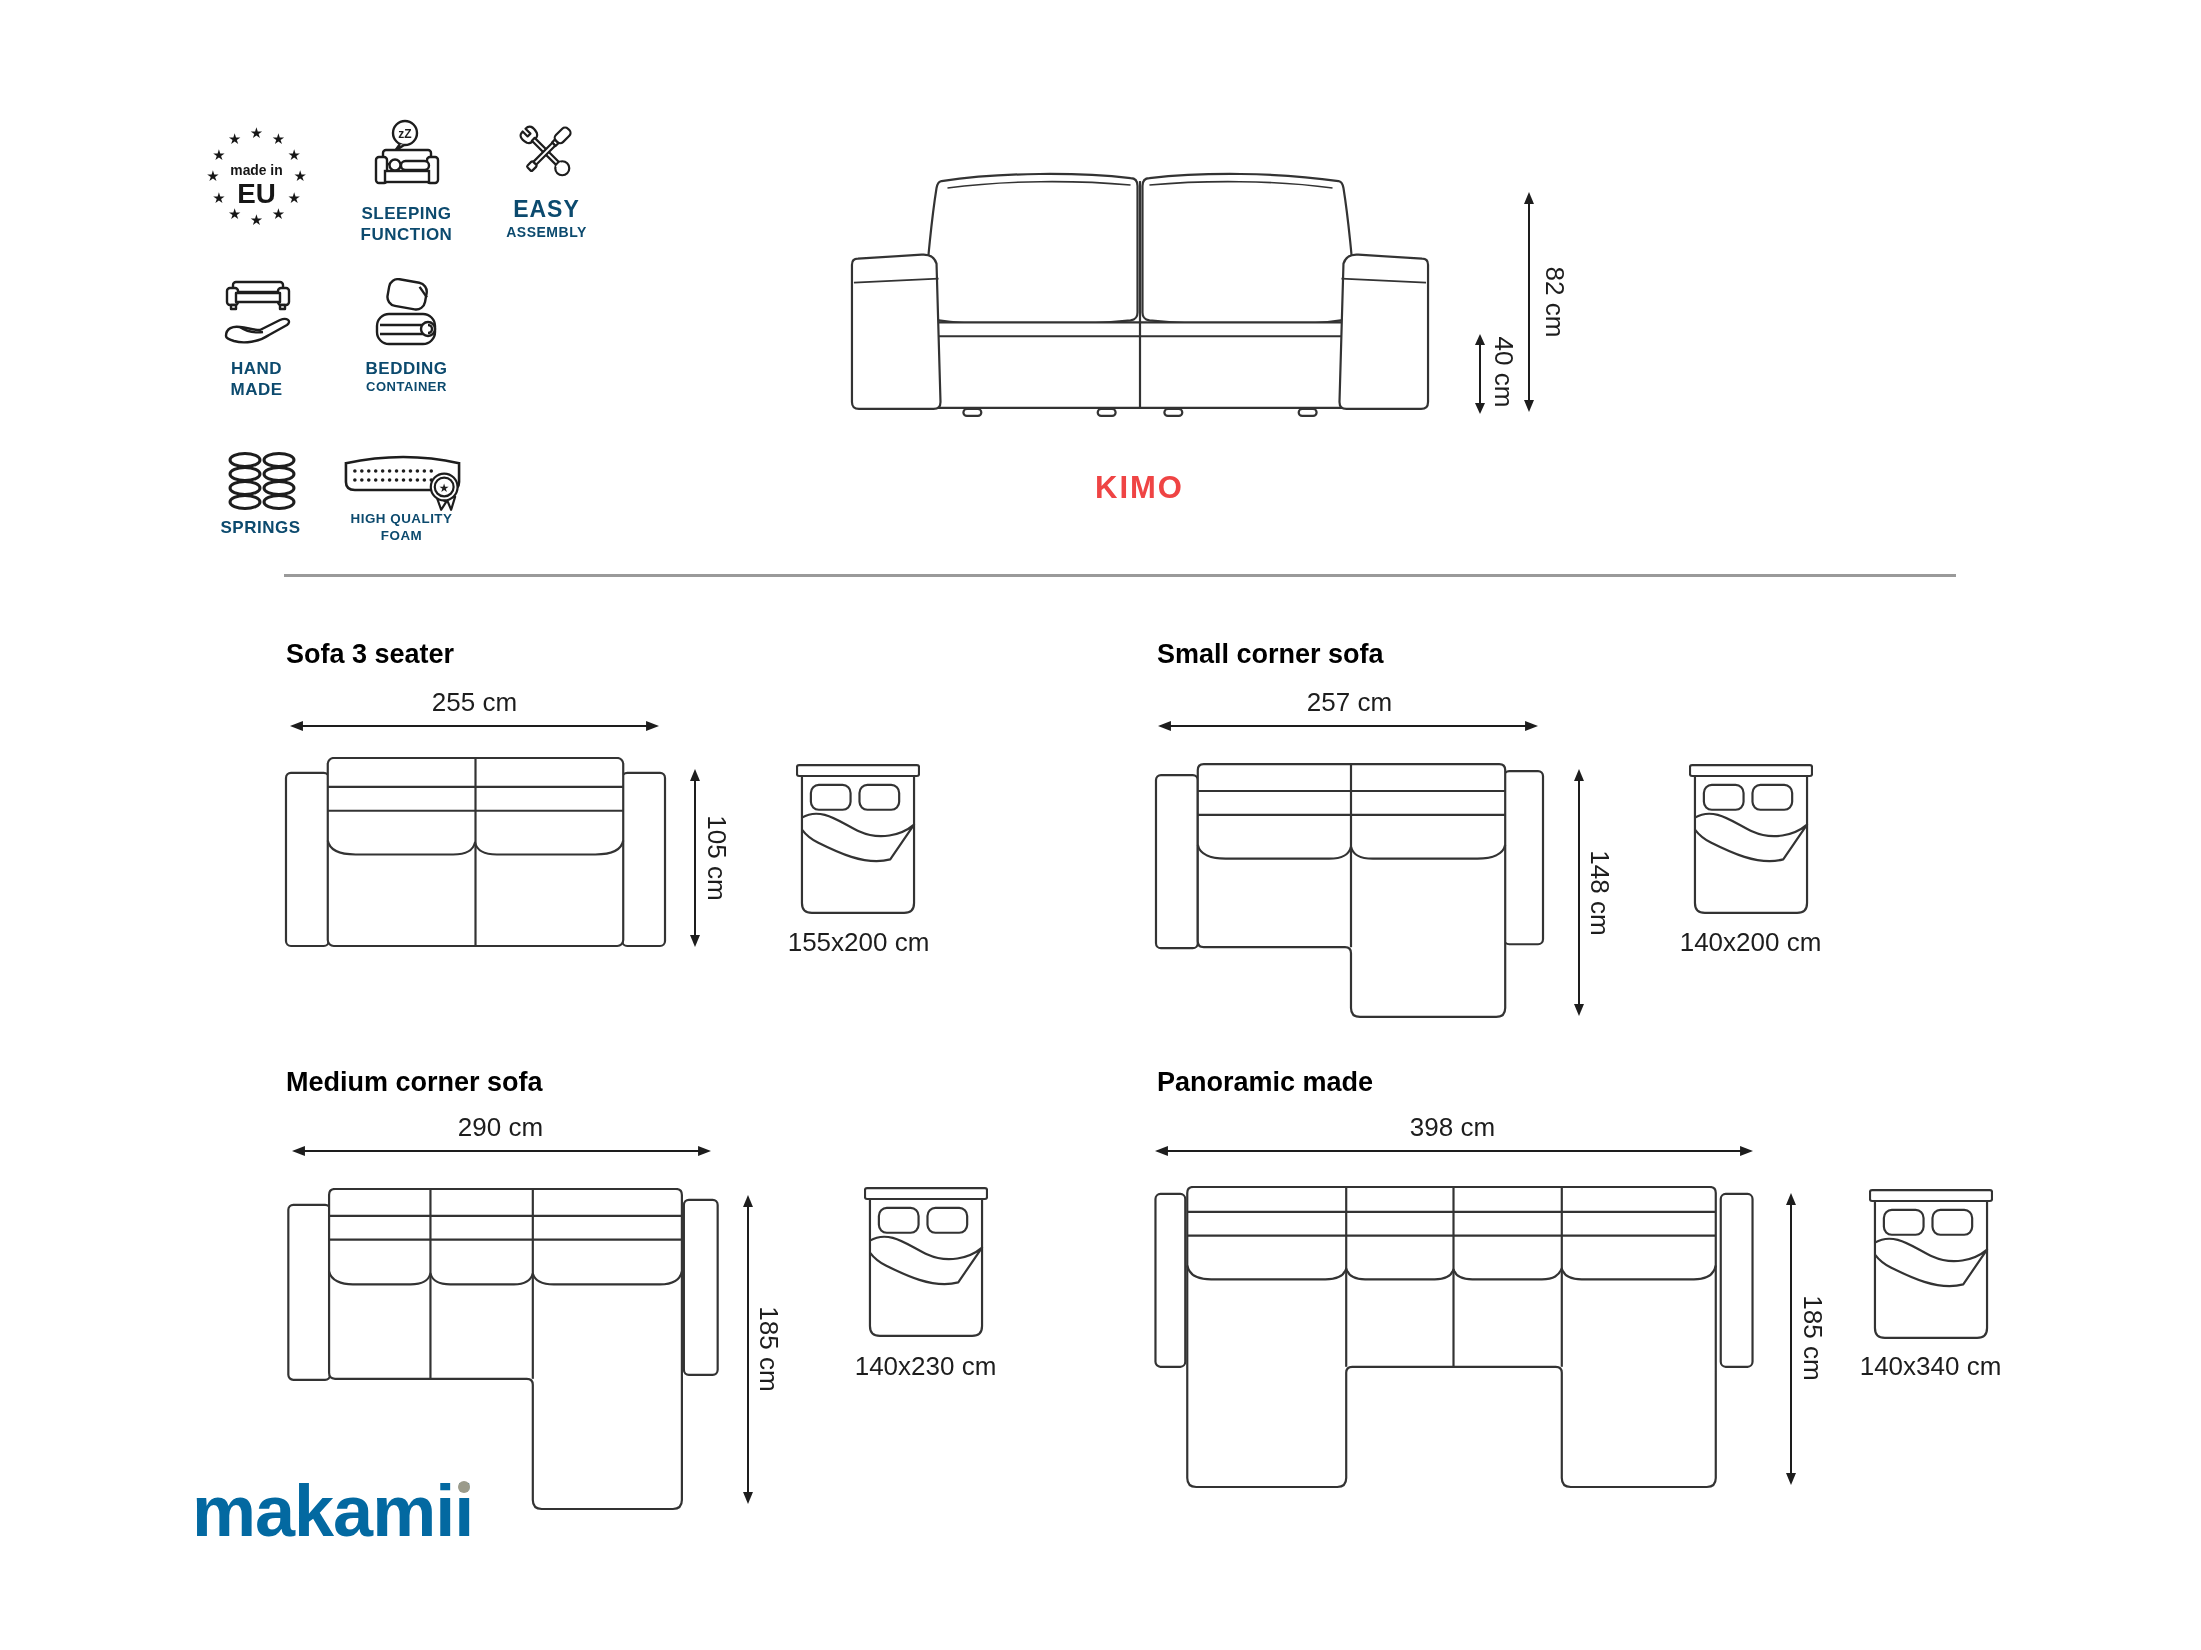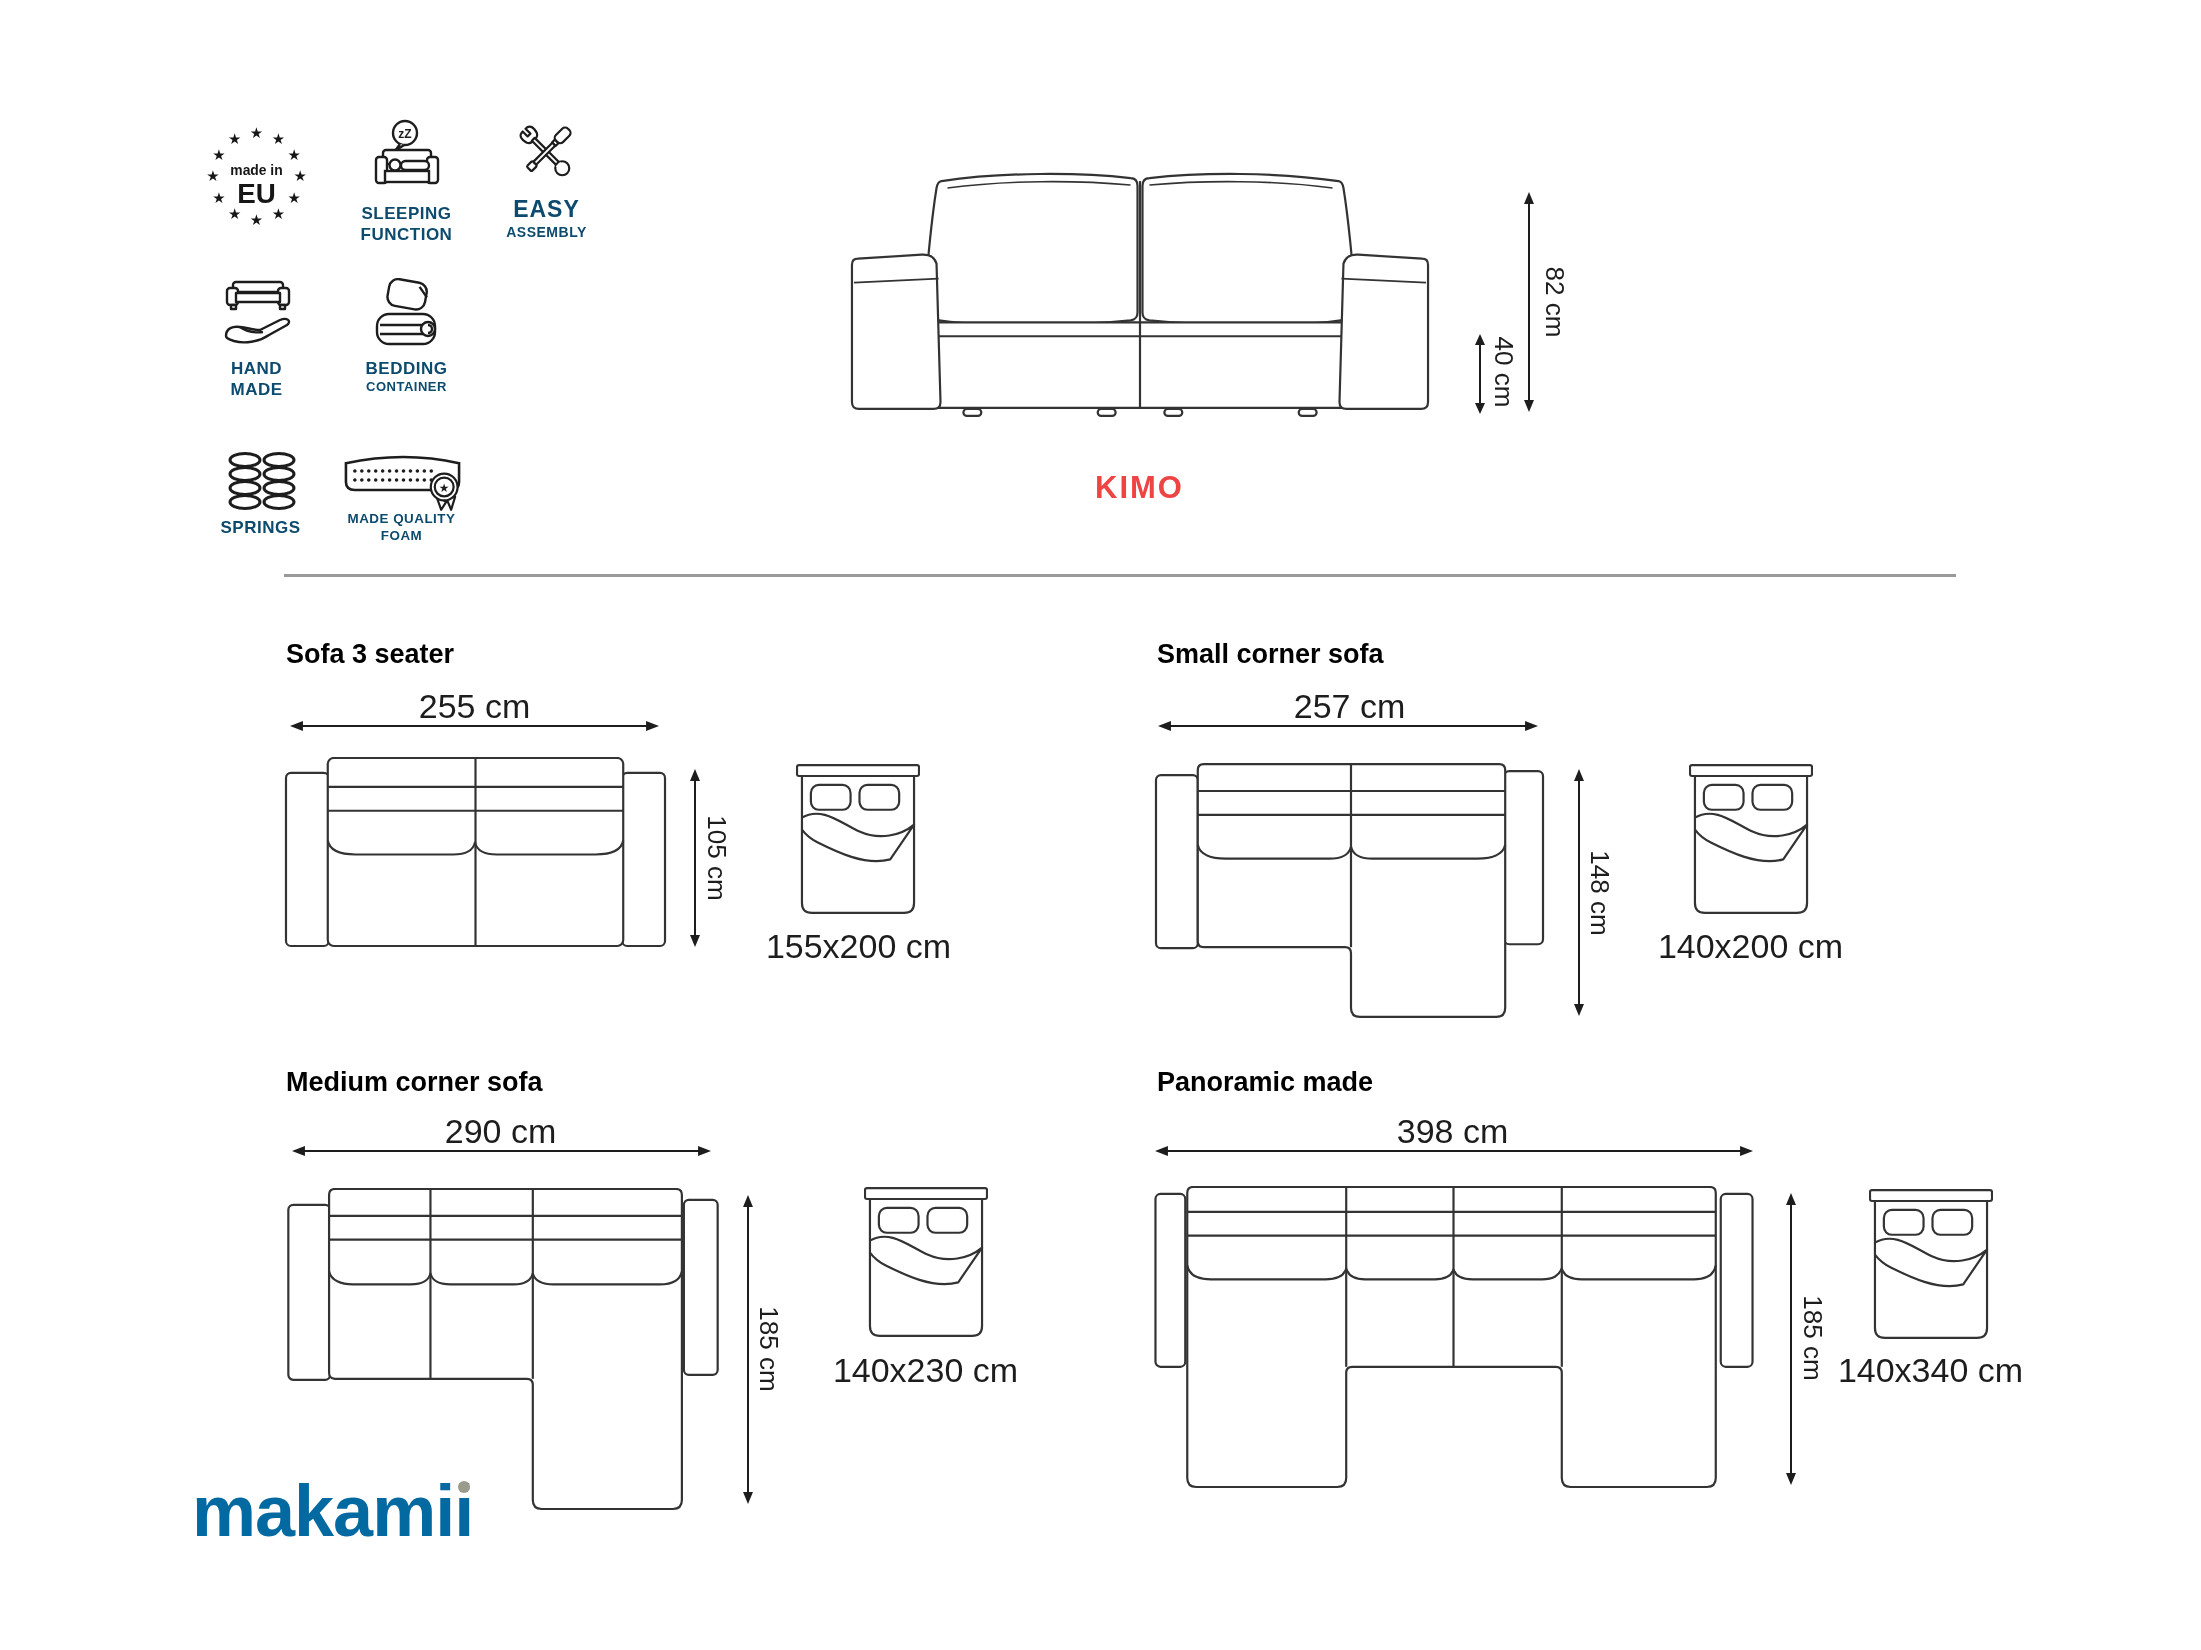--- a/index.html
+++ b/index.html
@@ -11,21 +11,21 @@
   
   .flabel{position:absolute;width:209px;text-align:center;font-weight:700;color:#0c4a6e;line-height:1.24;letter-spacing:0.5px;}
   .flabel .l1{display:block;font-size:17px;}
   .flabel .l2{display:block;font-size:17px;}
   .flabel.easy .l1{font-size:23px;letter-spacing:1px;}
   .flabel.easy .l2{font-size:14px;}
   .flabel.bedding .l1{font-size:17px;}
   .flabel.bedding .l2{font-size:13px;}
   .flabel.foam .l1,.flabel.foam .l2{font-size:13.4px;}
   
-  .hlabel{position:absolute;width:199px;text-align:center;font-size:34px;font-weight:400;color:#1d1d1d;}
+  .hlabel{position:absolute;width:199px;text-align:center;font-size:26px;font-weight:400;color:#1d1d1d;}
   .vlabel{position:absolute;width:100px;height:28px;display:flex;align-items:center;justify-content:center;
           transform:rotate(90deg);font-size:26px;font-weight:400;color:#1d1d1d;white-space:nowrap;}
   .section-title{position:absolute;font-size:27px;font-weight:700;color:#000000;}
   .product-title{position:absolute;width:199px;text-align:center;font-size:31px;font-weight:700;letter-spacing:2px;color:#ef4444;}
   .divider{position:absolute;background:#9a9a9a;height:3px;}
   
   .logo{position:absolute;font-size:72px;line-height:1;font-weight:700;letter-spacing:-1px;color:#0369a1;}
   .logo-tail{position:relative;display:inline-block;}
   .logo-tail::after{content:"";position:absolute;left:50%;top:6px;transform:translateX(-50%);
                     width:12px;height:12px;border-radius:50%;background:#9b9b8b;}
@@ -172,21 +172,21 @@
     <span class="l2">MADE</span>
   </div>
   <div class="flabel bedding" style="left:302px;top:358px">
     <span class="l1">BEDDING</span>
     <span class="l2">CONTAINER</span>
   </div>
   <div class="flabel" style="left:156px;top:517px">
     <span class="l1">SPRINGS</span>
   </div>
   <div class="flabel foam" style="left:297px;top:511px">
-    <span class="l1">MADE QUALITY</span>
+    <span class="l1">HIGH QUALITY</span>
     <span class="l2">FOAM</span>
   </div>
 
   <svg class="abs" style="left:844px;top:167px" width="592" height="251" viewBox="0 0 595 252">
     <g stroke="#333333" stroke-width="2.2" fill="#ffffff" stroke-linejoin="round">
 
       <path d="M98,14 C160,5 235,5 288,11 C293,11 295,14 295,19 L295,146 C295,151 293,153 288,154 C220,161 140,161 88,153 C83,152 80,149 81,144 C83,98 89,46 93,21 C94,16 95,15 98,14 Z"></path>
       <path d="M497,14 C435,5 360,5 307,11 C302,11 300,14 300,19 L300,146 C300,151 302,153 307,154 C375,161 455,161 507,153 C512,152 515,149 514,144 C512,98 506,46 502,21 C501,16 500,15 497,14 Z"></path>
       <path d="M104,21 C163,13 233,13 288,18" fill="none" stroke-width="1.6"></path>
       <path d="M491,21 C432,13 362,13 307,18" fill="none" stroke-width="1.6"></path>

